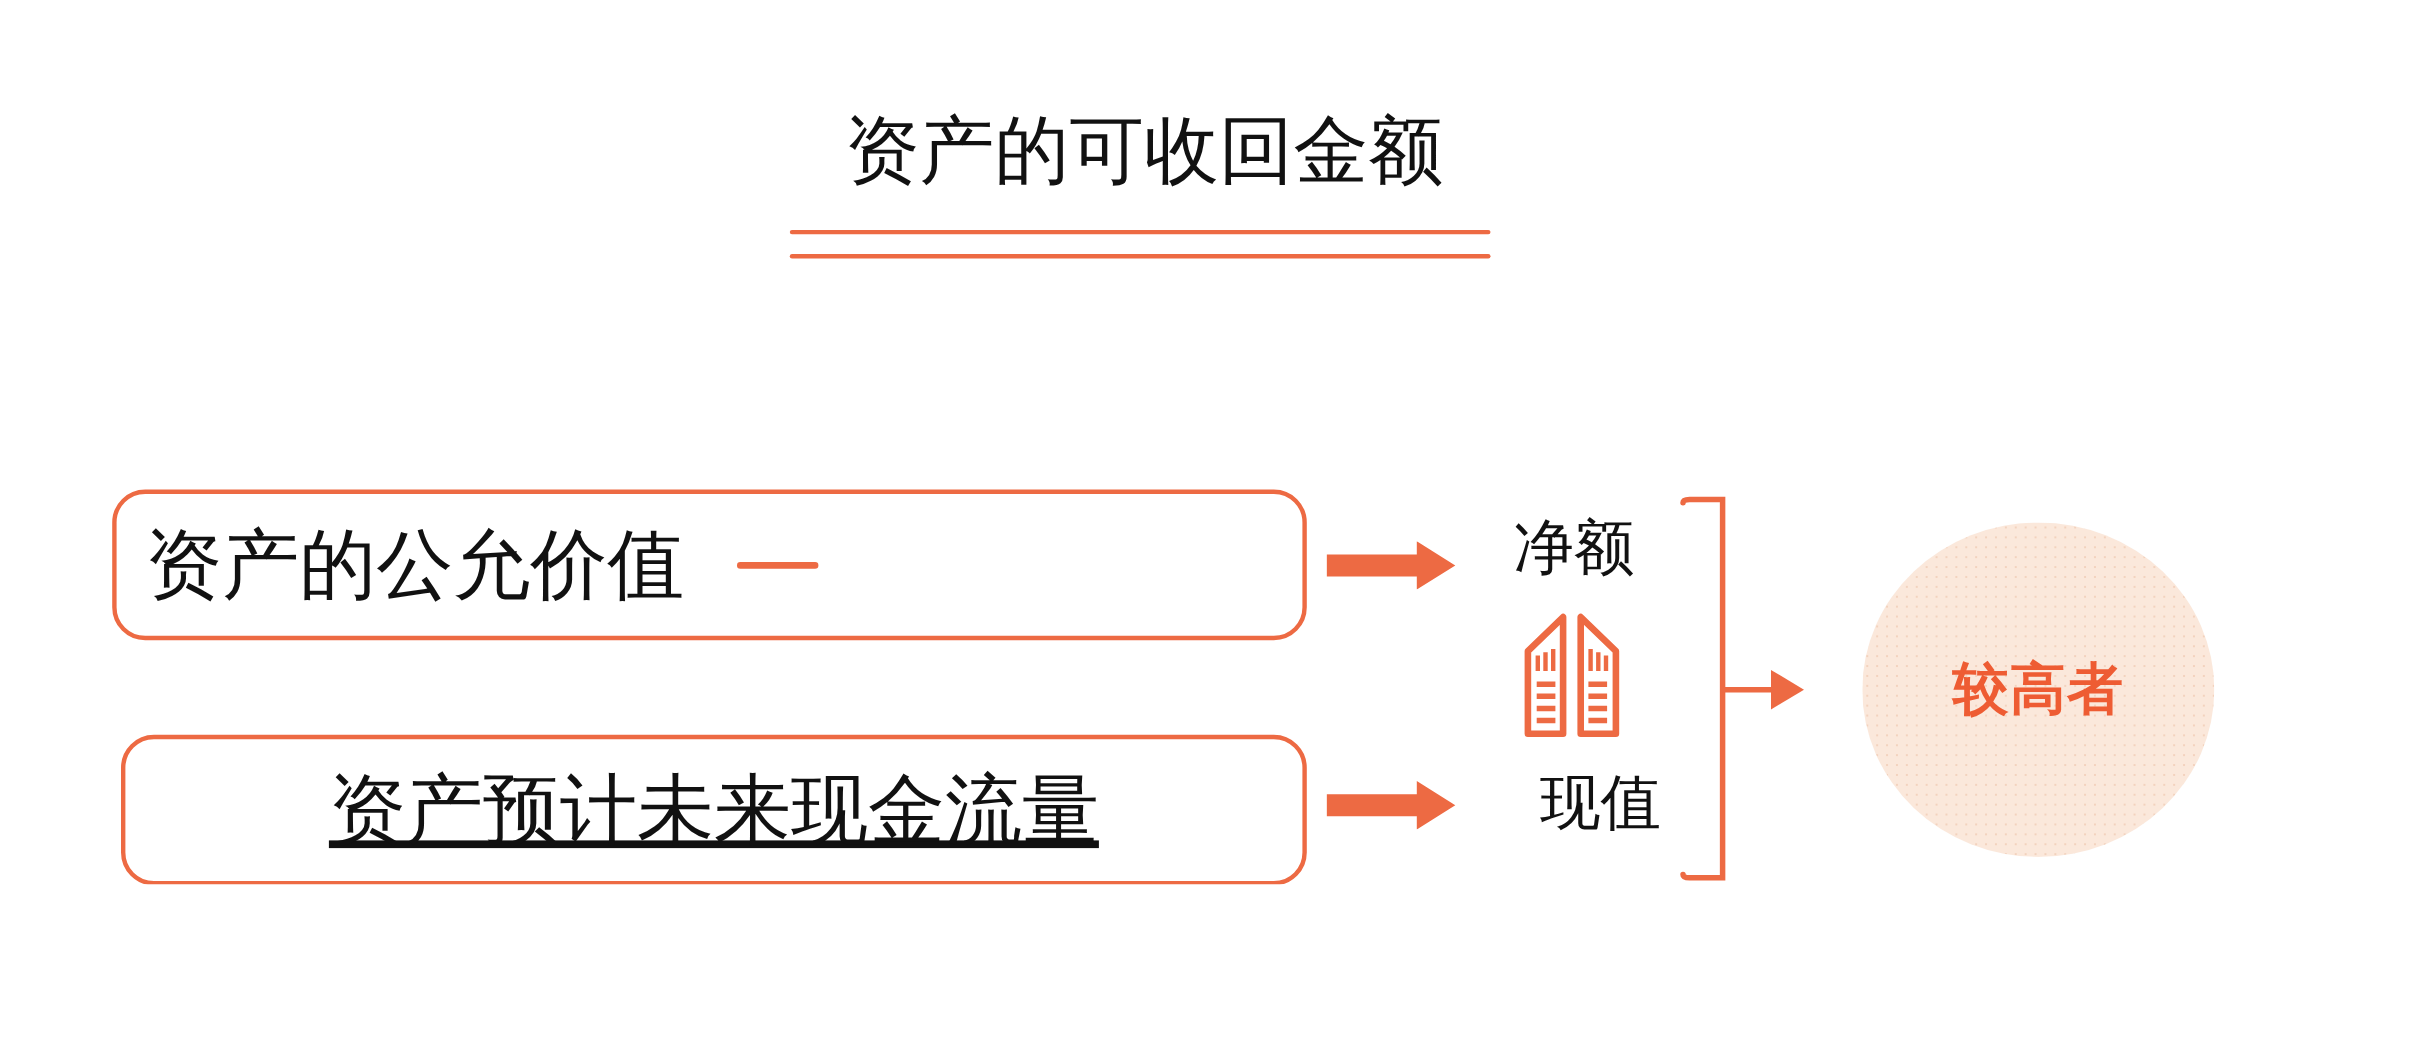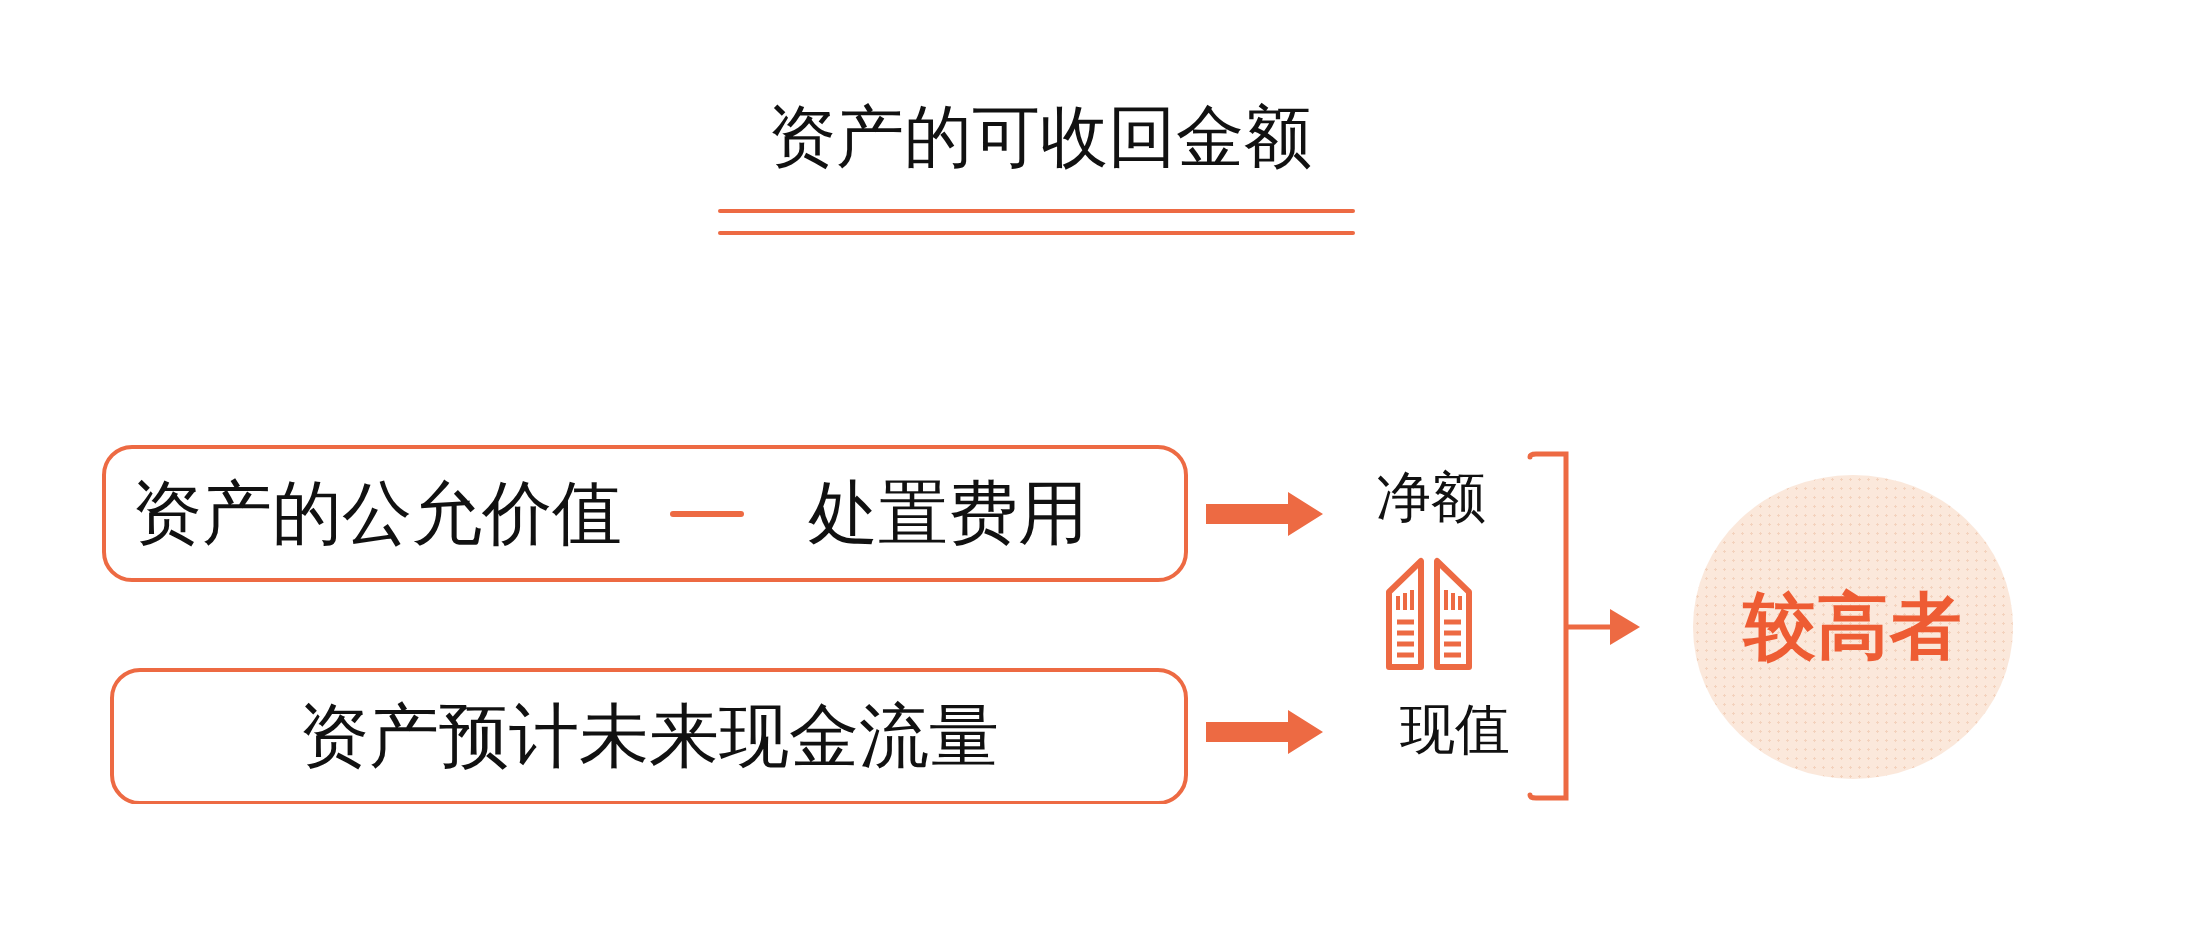--- a/index.html
+++ b/index.html
@@ -56,20 +56,21 @@
     left: 102px;
     top: 445px;
     width: 1086px;
     padding-left: 26px;
   }
   .rbox.box2 {
     left: 110px;
     top: 668px;
     width: 1078px;
     justify-content: center;
+    text-decoration: underline;
   }
   .minus-dash {
     width: 74px;
     height: 6px;
     background: #ED6A43;
     border-radius: 3px;
     margin-left: 48px;
     margin-right: 64px;
     flex: 0 0 auto;
   }
@@ -99,21 +100,21 @@
     height: 304px;
     border-radius: 50%;
     background-color: #FBE8DB;
     background-image: radial-gradient(#f3d2bd 1px, rgba(0,0,0,0) 1.3px);
     background-size: 9px 9px;
     display: flex;
     align-items: center;
     justify-content: center;
   }
   .result-text {
-    font-size: 72px;
+    font-size: 51px;
     font-weight: 700;
     color: #EE5C33;
     letter-spacing: 1px;
     white-space: nowrap;
   }
 
   .yellow-dot {
     position: absolute;
     width: 7px;
     height: 7px;
@@ -128,21 +129,20 @@
 
 <div class="canvas">
 
   <div class="title">资产的可收回金额</div>
   <div class="underline first"></div>
   <div class="underline second"></div>
 
   <div class="rbox box1">
     <span>资产的公允价值</span>
     <span class="minus-dash"></span>
-    <span>处置费用</span>
   </div>
 
   <div class="rbox box2">
     <span>资产预计未来现金流量</span>
   </div>
 
   <svg class="abs" style="left:1206px; top:492px;" width="118" height="44" viewBox="0 0 118 44">
     <polygon points="0,12 82,12 82,0 117,22 82,44 82,32 0,32" fill="#ED6A43"></polygon>
   </svg>
 

